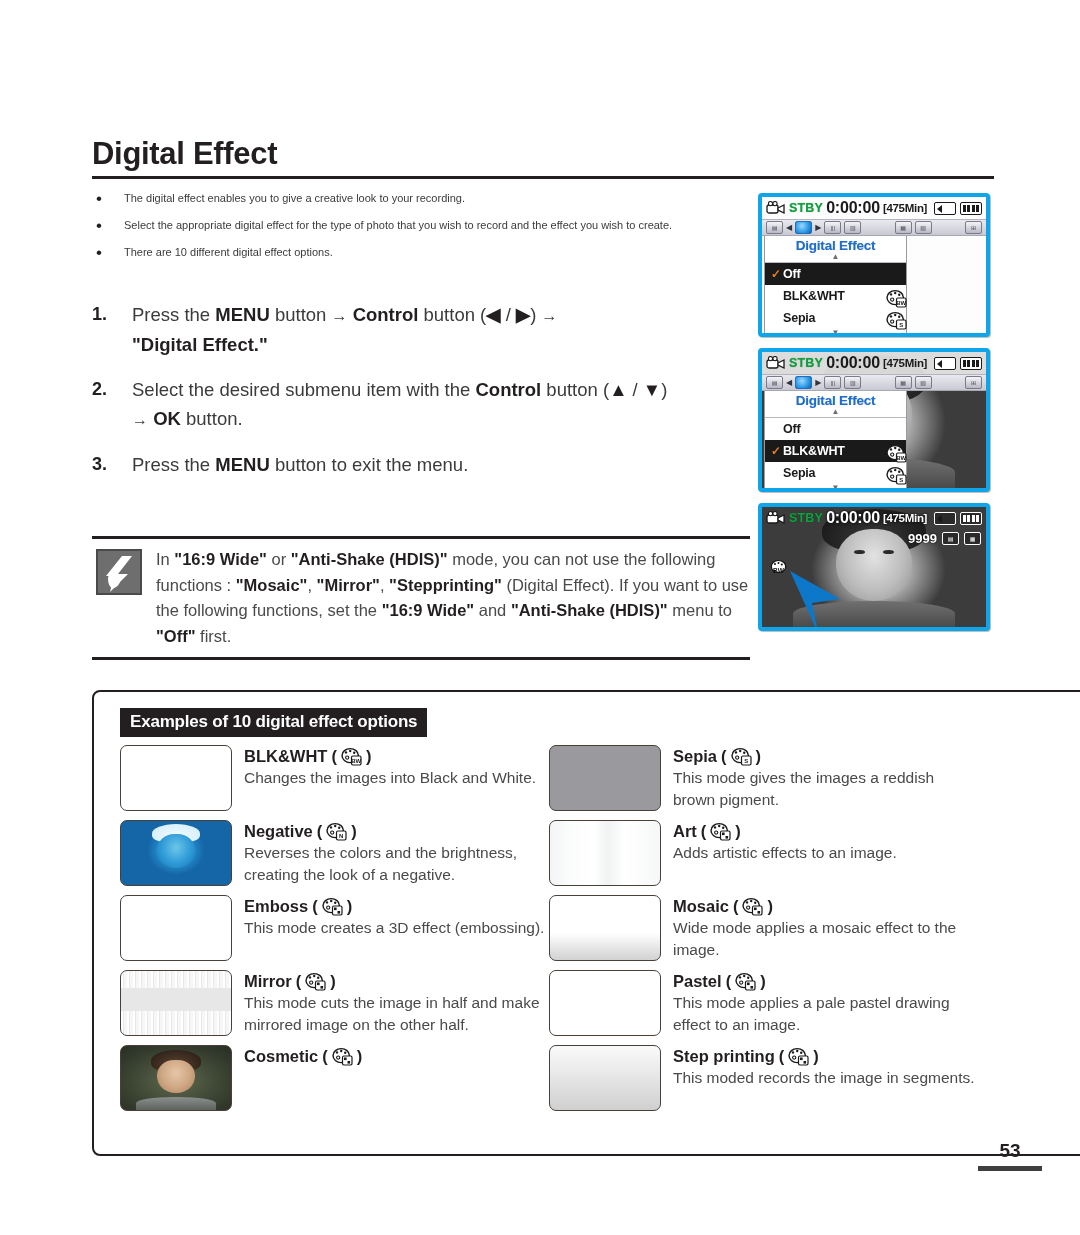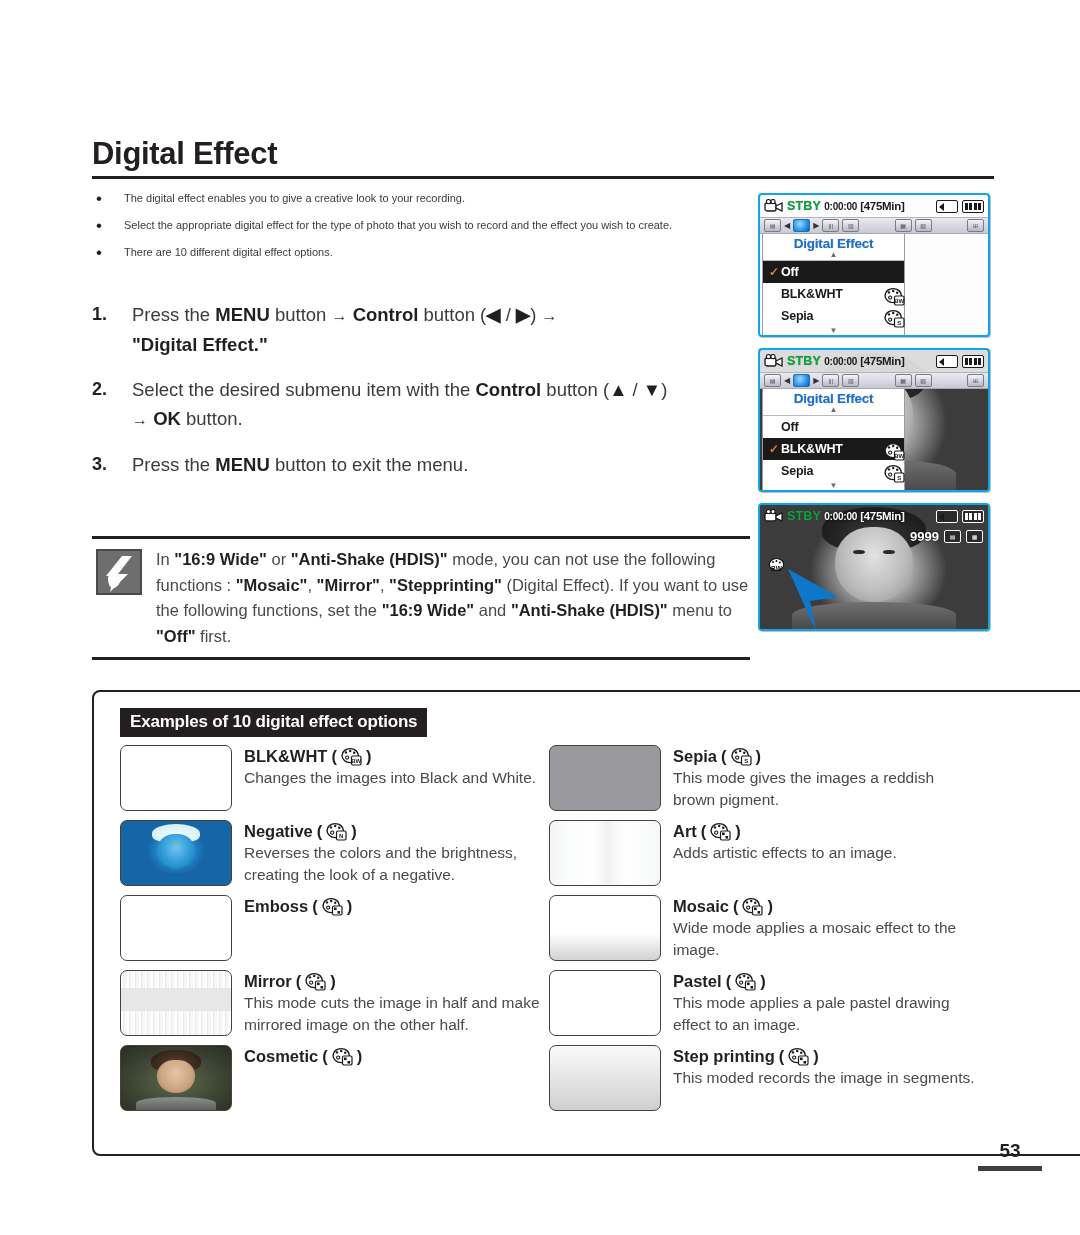--- a/index.html
+++ b/index.html
@@ -56,38 +56,38 @@
     border: 2px solid #4a4a4a; background: #6e6e6e;
     position: relative; overflow: hidden;
   }
   .note-icon svg { position: absolute; left: 4px; top: 3px; }
   .note-text { font-size: 16.5px; line-height: 25.5px; color: #4a4a4a; flex: 1; }
   .note-text b { color: #231f20; font-weight: bold; }
 
   
   .lcd {
     position: absolute; width: 232px; height: 144px;
-    border: 2px solid #0ea5e9; border-radius: 4px;
+    border: 4px solid #0ea5e9; border-radius: 4px;
     background: #fdfdfd; overflow: hidden;
     box-shadow: 1px 1px 0 rgba(0,0,0,.25);
   }
   #lcd1 { left: 758px; top: 193px; }
   #lcd2 { left: 758px; top: 348px; }
   #lcd3 { left: 758px; top: 503px; height: 128px; }
 
   .lcd-status {
     height: 22px; display: flex; align-items: center;
     padding: 0 4px; gap: 3px; position: relative; z-index: 4;
   }
   .cam-icon { width: 20px; height: 14px; position: relative; flex: 0 0 20px; }
   .stby {
     color: #0aa43c; font-weight: bold; font-size: 12.5px;
     letter-spacing: .2px; text-shadow: 0 0 1px rgba(0,0,0,.4);
   }
-  .tc { font-size: 10px; font-weight: bold; color: #1a1a1a; letter-spacing: -.2px; }
+  .tc { font-size: 16px; font-weight: bold; color: #1a1a1a; letter-spacing: -.2px; }
   .rem { font-size: 11.5px; font-weight: bold; color: #1a1a1a; letter-spacing: -.3px; }
   .stat-right { margin-left: auto; display: flex; gap: 4px; align-items: center; }
   .card-ic {
     width: 22px; height: 13px; border: 1.5px solid #1a1a1a; border-radius: 2px;
     background: #fff; position: relative;
   }
   .card-ic:before {
     content: ""; position: absolute; left: 2px; top: 2px;
     border-style: solid; border-width: 4px 5px 4px 0; border-color: transparent #1a1a1a transparent transparent;
   }
@@ -607,20 +607,21 @@
                   <circle cx="5" cy="5.4" r="1.2" fill="#1a1a1a"></circle>
                   <circle cx="9.2" cy="4" r="1.2" fill="#1a1a1a"></circle>
                   <circle cx="13.2" cy="5.8" r="1.2" fill="#1a1a1a"></circle>
                   <circle cx="6.2" cy="10.6" r="1.6" fill="#fff" stroke="#1a1a1a" stroke-width="1.1"></circle>
                   <rect x="10.5" y="9" width="9.5" height="9" rx="1.4" fill="#fff" stroke="#1a1a1a" stroke-width="1.2"></rect>
                   <rect x="12" y="10.5" width="2.6" height="2.6" fill="#1a1a1a"></rect>
                   <rect x="15.5" y="14" width="2.6" height="2.6" fill="#1a1a1a"></rect>
                 </svg></span>
               <span>)</span>
             </div>
+            <div class="ex-desc">This mode creates a 3D effect (embossing).</div>
           </div>
         </div>
         <div class="ex-row">
           <div class="ex-thumb th-mirror"></div>
           <div class="ex-text">
             <div class="ex-name">
               <span>Mirror</span>
               <span>(</span>
               <span class="pal"><svg width="21" height="19" viewBox="0 0 21 19">
                   <ellipse cx="9.2" cy="8.6" rx="8.2" ry="7" fill="#fff" stroke="#1a1a1a" stroke-width="1.4"></ellipse>

